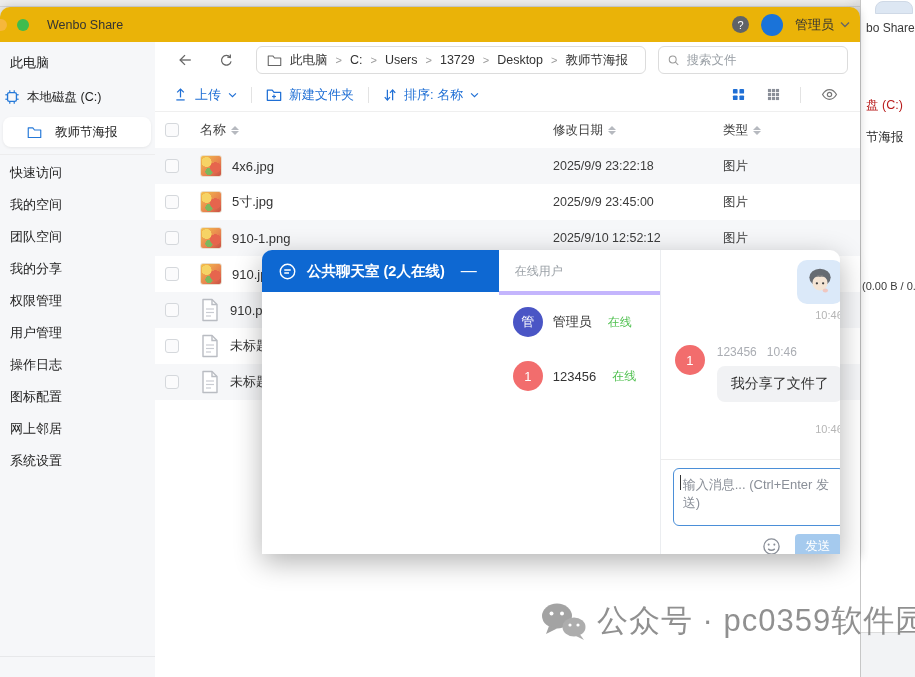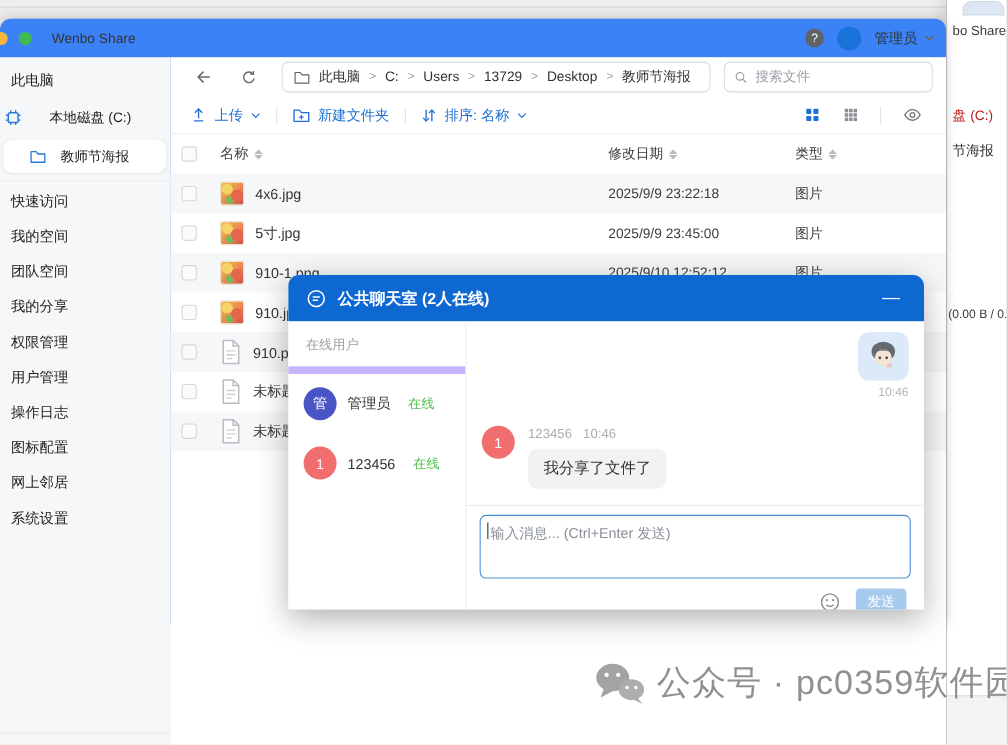--- a/index.html
+++ b/index.html
@@ -12,37 +12,37 @@
   
   .bg-window { position:absolute; left:860px; top:0; width:55px; height:677px; background:#fff; border-left:1px solid #c7c7c7; box-shadow:-5px 0 12px rgba(0,0,0,.12); }
   .bg-window .bg-tab { position:absolute; right:2px; top:1px; width:38px; height:13px; background:#dde7f3; border-radius:8px 8px 0 0; border:1px solid #cfd9e6; }
   .bg-window .bg-title { position:absolute; left:5px; top:21px; font-size:12px; color:#3a3a3a; white-space:nowrap; }
   .bg-window .bg-disk { position:absolute; left:5px; top:97px; font-size:12.5px; color:#b91c1c; white-space:nowrap; }
   .bg-window .bg-folder { position:absolute; left:5px; top:129px; font-size:12.5px; color:#2c2c2c; white-space:nowrap; }
   .bg-window .bg-quota { position:absolute; left:1px; top:280px; font-size:11px; color:#3a3a3a; white-space:nowrap; }
   .bg-window .bg-bottom { position:absolute; left:0; top:632px; width:55px; height:45px; background:#f2f3f5; border-top:1px solid #dcdcdc; }
 
   
-  .main-window { position:absolute; left:0; top:17px; width:860px; height:550px; background:#3b82f6; border-radius:10px 10px 0 0; box-shadow:0 0 10px rgba(0,0,0,.18); }
+  .main-window { position:absolute; left:0; top:7px; width:860px; height:550px; background:#eab308; border-radius:10px 10px 0 0; box-shadow:0 0 10px rgba(0,0,0,.18); }
   .titlebar { position:relative; height:35px; display:flex; align-items:center; }
   .dot { position:absolute; top:12px; width:12px; height:12px; border-radius:50%; }
   .dot-yellow { left:-5px; background:#f6b73c; }
   .dot-green { left:17px; background:#3fbc4e; }
   .win-title { margin-left:47px; font-size:12.5px; color:#333; }
   .titlebar-right { margin-left:auto; display:flex; align-items:center; gap:12px; padding-right:10px; }
   .help-circle { width:17px; height:17px; border-radius:50%; background:#5f6368; color:#fff; font-size:11px; display:flex; align-items:center; justify-content:center; cursor:pointer; }
   .tb-avatar { width:22px; height:22px; border-radius:50%; background:#1a73d9; }
   .tb-user { font-size:13px; color:#333; display:flex; align-items:center; gap:6px; cursor:pointer; }
 
   .win-body { display:flex; height:635px; }
 
   
   .sidebar { position:relative; width:155px; background:#f6f7f9; padding-top:8px; flex:none; }
   .side-head { height:26px; line-height:26px; padding-left:10px; font-size:13px; color:#222; }
-  .side-disk { height:30px; margin-top:6px; display:flex; align-items:center; padding-left:4px; gap:25px; font-size:12.5px; color:#222; cursor:pointer; }
+  .side-disk { height:30px; margin-top:6px; display:flex; align-items:center; padding-left:4px; gap:7px; font-size:12.5px; color:#222; cursor:pointer; }
   .side-card { margin:5px 4px 4px 3px; height:30px; background:#fff; border-radius:8px; box-shadow:0 1px 3px rgba(0,0,0,.07); display:flex; align-items:center; padding-left:24px; gap:13px; font-size:12.5px; color:#222; cursor:pointer; }
   .side-sep { border-top:1px solid #ededee; margin:7px 0 2px 0; }
   .side-list { list-style:none; }
   .side-list li { height:32px; line-height:32px; padding-left:10px; font-size:13px; color:#222; cursor:pointer; white-space:nowrap; }
   .side-admin { display:flex; align-items:center; gap:7px; font-size:12px !important; padding-left:7px !important; }
   .side-bottom-sep { position:absolute; left:0; bottom:20px; width:155px; border-top:1px solid #e7e8ea; }
 
   
   .content { flex:1; display:flex; flex-direction:column; background:#fff; min-width:0; }
   .navrow { height:36px; display:flex; align-items:center; padding:0 12px 0 20px; flex:none; }
@@ -78,27 +78,27 @@
       linear-gradient(135deg, #f3c14b, #e8834f 60%, #c94f45);
     border:1px solid #eadfce; }
   .thumb-doc { width:20px; height:24px; flex:none; display:flex; }
 
   .sort-arrows { display:inline-flex; flex-direction:column; gap:1px; }
   .sort-arrows i { width:0; height:0; border-left:4px solid transparent; border-right:4px solid transparent; display:block; }
   .sort-arrows .up { border-bottom:4px solid #b6b9bf; }
   .sort-arrows .dn { border-top:4px solid #b6b9bf; }
 
   
-  .chat { position:absolute; left:262px; top:250px; width:578px; height:304px; background:#fff; border-radius:10px 10px 0 0; box-shadow:0 8px 28px rgba(0,0,0,.3); z-index:20; display:flex; flex-direction:column; overflow:hidden; }
+  .chat { position:absolute; left:262px; top:250px; width:578px; height:304px; background:#fff; border-radius:10px 10px 0 0; box-shadow:0 8px 28px rgba(0,0,0,.3); z-index:20; display:flex; flex-direction:row; overflow:hidden; }
   .chat-header { height:42px; background:#0e68d2; display:flex; align-items:center; padding:0 16px; gap:10px; flex:none; }
   .chat-title { color:#fff; font-size:14.5px; font-weight:bold; white-space:nowrap; }
   .chat-min { margin-left:auto; background:none; border:none; color:#fff; font-size:16px; cursor:pointer; line-height:1; padding:2px 6px; font-family:inherit; }
   .chat-body { flex:1; display:flex; min-height:0; }
   .chat-users { width:162px; flex:none; border-right:1px solid #ebedf0; }
-  .online-label { padding:13px 16px 11px; font-size:12px; color:#9aa0a6; border-bottom:7px solid #c4b5fd; }
+  .online-label { padding:13px 16px 11px; font-size:12px; color:#9aa0a6; border-bottom:4px solid #c4b5fd; }
   .user-row { display:flex; align-items:center; padding:12px 14px; gap:10px; cursor:pointer; }
   .u-avatar { width:30px; height:30px; border-radius:50%; color:#fff; font-size:13px; display:flex; align-items:center; justify-content:center; flex:none; }
   .u-avatar.indigo { background:#4a55c5; }
   .u-avatar.red { background:#f26d6d; }
   .u-name { font-size:13px; color:#333; }
   .u-status { font-size:12px; color:#4fc04f; margin-left:6px; }
   .chat-main { flex:1; display:flex; flex-direction:column; min-width:0; }
   .chat-msgs { flex:1; padding:10px 14px; border-bottom:1px solid #ececec; overflow:hidden; }
   .msg-sticker-wrap { display:flex; flex-direction:column; align-items:flex-end; }
   .sticker-bubble { width:46px; height:44px; background:#dbe9f9; border-radius:10px; display:flex; align-items:center; justify-content:center; }

